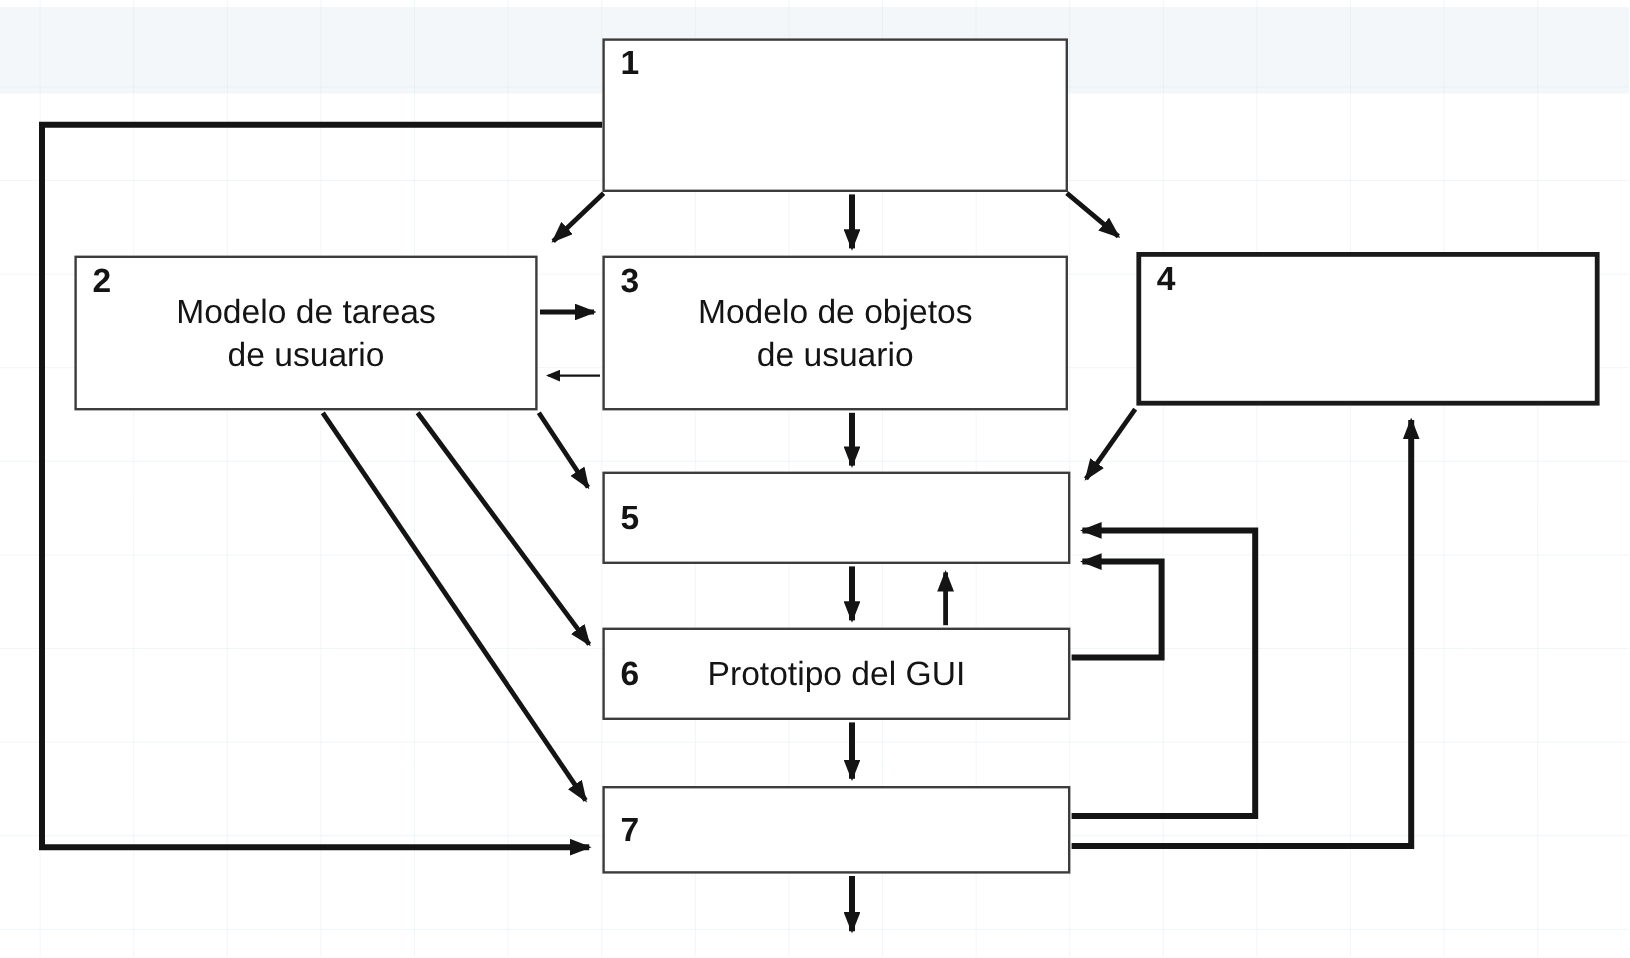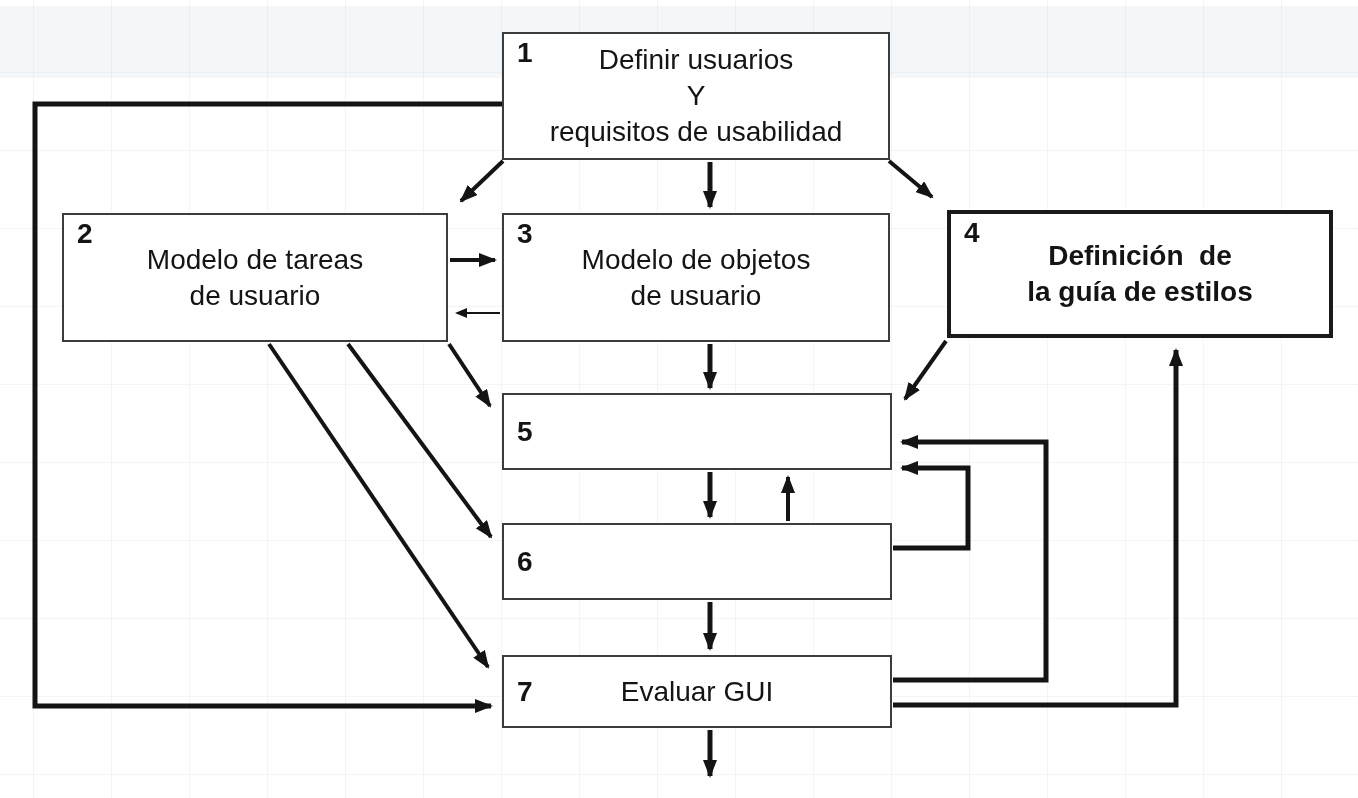--- a/index.html
+++ b/index.html
@@ -76,48 +76,43 @@
       <path d="M502 104 H35 V706 H491" stroke-width="5" marker-end="url(#ah)"></path>
 
       <path d="M893 548 H968 V468 H902" stroke-width="5" marker-end="url(#ah)"></path>
       <path d="M893 680 H1046 V442 H902" stroke-width="5" marker-end="url(#ah)"></path>
       <path d="M893 705 H1176 V350" stroke-width="5" marker-end="url(#ah)"></path>
     </g>
   </svg>
 
   <div class="node" id="n1">
     <span class="num">1</span>
-    <div class="label">Definir usuarios
-Y
-requisitos de usabilidad</div>
   </div>
 
   <div class="node" id="n2">
     <span class="num">2</span>
     <div class="label">Modelo de tareas
 de usuario</div>
   </div>
 
   <div class="node" id="n3">
     <span class="num">3</span>
     <div class="label">Modelo de objetos
 de usuario</div>
   </div>
 
   <div class="node strong" id="n4">
     <span class="num">4</span>
-    <div class="label">Definición&nbsp; de
-la guía de estilos</div>
   </div>
 
   <div class="node short" id="n5">
     <span class="num">5</span>
   </div>
 
   <div class="node short" id="n6">
     <span class="num">6</span>
+    <div class="label">Prototipo del GUI</div>
   </div>
 
   <div class="node short" id="n7">
     <span class="num">7</span>
-    <div class="label">Evaluar GUI</div>
   </div>
 </div>
 
 </body></html>

